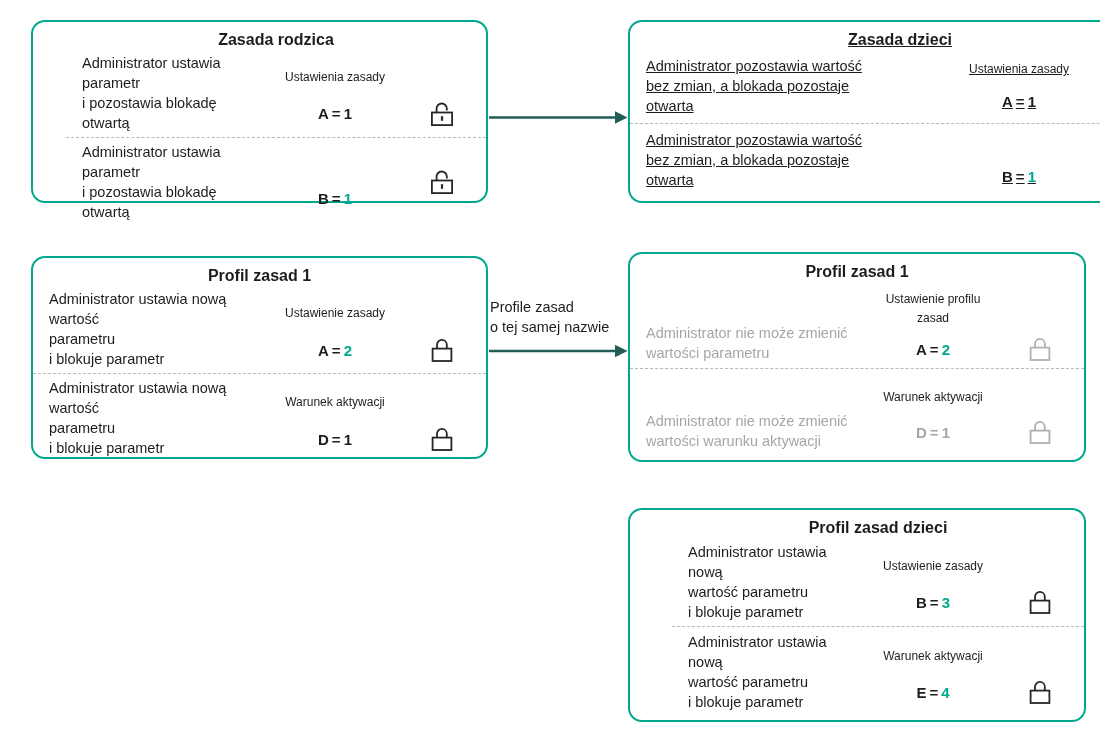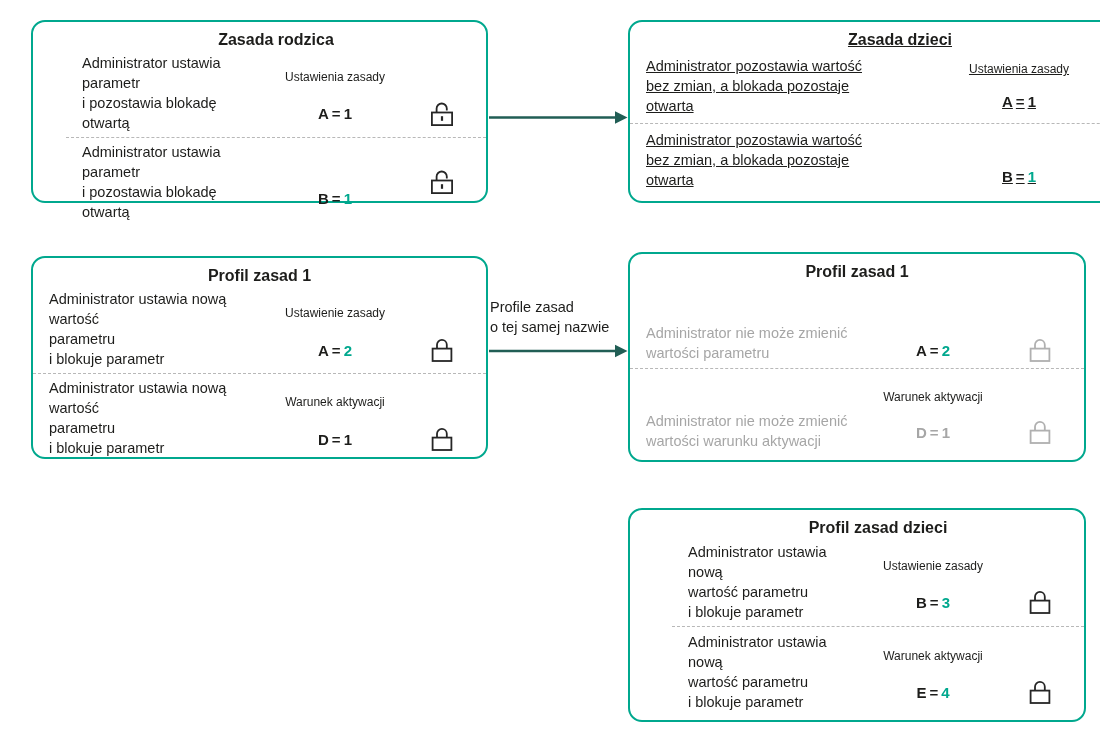--- a/index.html
+++ b/index.html
@@ -168,20 +168,22 @@
     </div>
   </div>
 </div>
 
 <div class="box" id="box-policy-profile-1-children">
   <div class="box-title">Profil zasad 1</div>
   <div class="rows">
     <div class="row">
       <div class="text text-muted">Administrator nie może zmienić
 wartości parametru</div>
+      <div class="colhead">Ustawienie profilu
+zasad</div>
       <div class="value"><span>A</span><span class="eq">=</span><span class="num-teal">2</span></div>
       <div class="lockcell lock-gray">
         <svg width="22" height="25" viewBox="0 0 22 25">
             <path d="M6 10.6 V6.8 a4.9 4.9 0 0 1 9.8 0 V10.6" fill="none" stroke="currentColor" stroke-width="1.8"></path>
             <rect x="1.6" y="10.6" width="18.8" height="12.4" fill="none" stroke="currentColor" stroke-width="1.8"></rect>
           </svg>
       </div>
     </div>
     <div class="row">
       <div class="text text-muted">Administrator nie może zmienić

